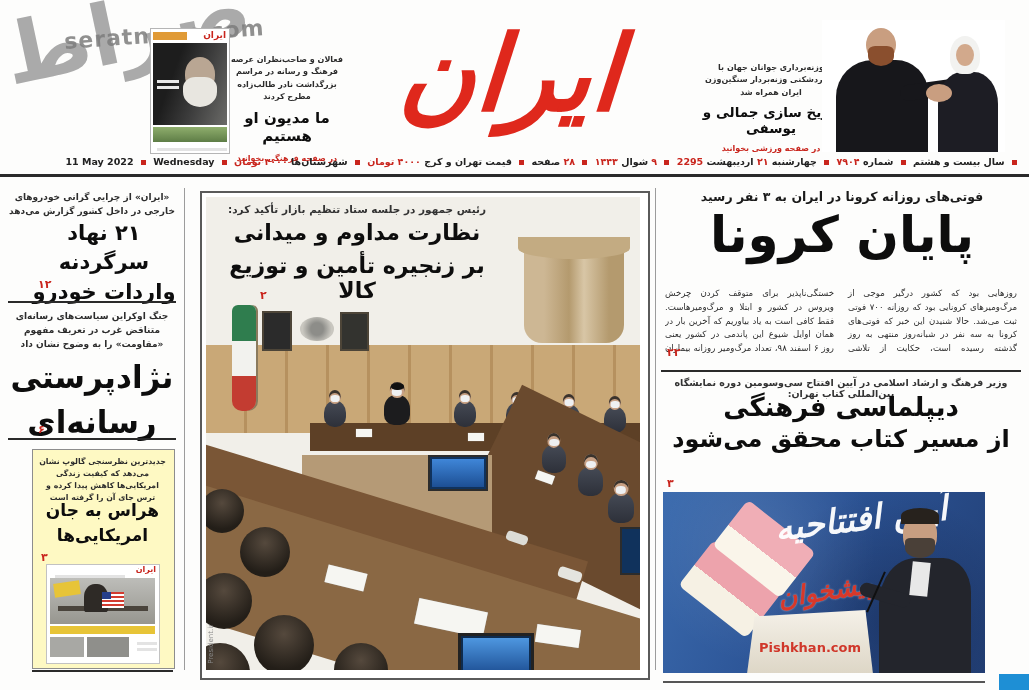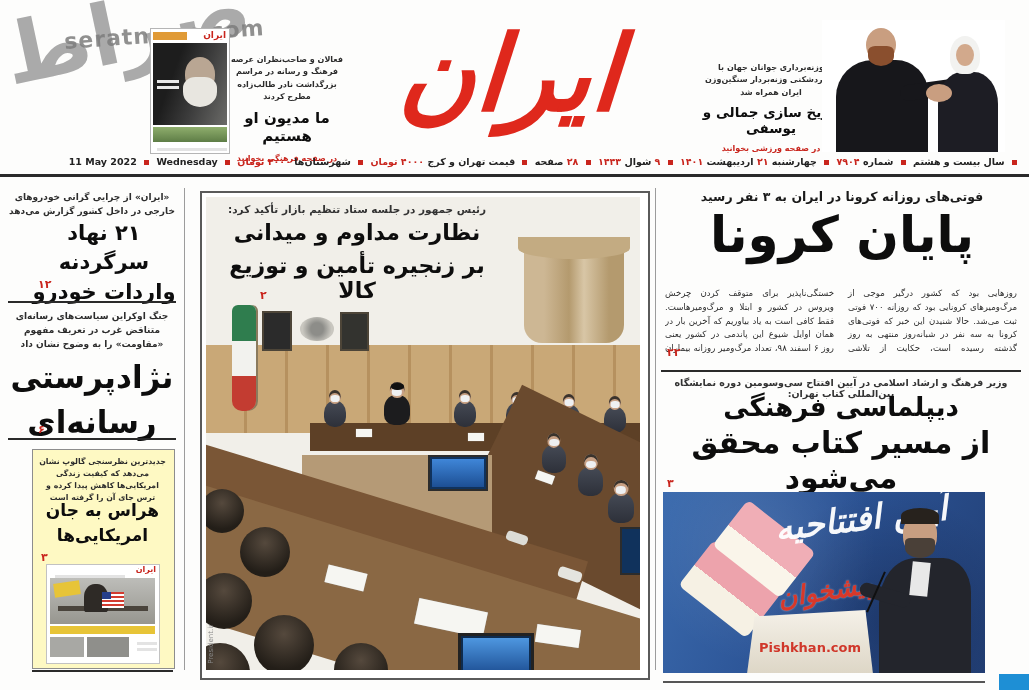--- a/index.html
+++ b/index.html
@@ -79,21 +79,21 @@
   <div class="abs rtl" style="left:8px;top:156px;width:1013px;font-size:9.5px;font-weight:600;color:#222;white-space:nowrap;">
     <span class="sq"></span>
     <span>سال بیست و هشتم</span>
     <span class="sq"></span>
     <span>شماره</span>
     <span class="red">۷۹۰۴</span>
     <span class="sq"></span>
     <span>چهارشنبه</span>
     <span class="red">۲۱</span>
     <span>اردیبهشت</span>
-    <span class="red">۱۴۰۱</span>
+    <span class="red">2295</span>
     <span class="sq"></span>
     <span class="red">۹</span>
     <span>شوال</span>
     <span class="red">۱۴۴۳</span>
     <span class="sq"></span>
     <span class="red">۲۸</span>
     <span>صفحه</span>
     <span class="sq"></span>
     <span>قیمت تهران و کرج</span>
     <span class="red">۴۰۰۰ تومان</span>
@@ -211,21 +211,21 @@
   <div class="abs" style="left:655px;top:188px;width:1px;height:482px;background:#9c9c9c;"></div>
 
   <div class="abs rtl c b" style="left:663px;top:189px;width:358px;font-size:12.5px;">فوتی‌های روزانه کرونا در ایران به ۳ نفر رسید</div>
   <div class="abs rtl c hl" style="left:663px;top:206px;width:358px;font-size:50px;letter-spacing:-1px;">پایان کرونا</div>
   <div class="abs rtl" style="left:665px;top:287px;width:352px;height:76px;font-size:8.6px;line-height:1.6;text-align:justify;color:#2c2c2c;column-count:2;column-gap:14px;overflow:hidden;">روزهایی بود که کشور درگیر موجی از مرگ‌ومیرهای کرونایی بود که روزانه ۷۰۰ فوتی ثبت می‌شد. حالا شنیدن این خبر که فوتی‌های کرونا به سه نفر در شبانه‌روز منتهی به روز گذشته رسیده است، حکایت از تلاشی خستگی‌ناپذیر برای متوقف کردن چرخش ویروس در کشور و ابتلا و مرگ‌ومیرهاست. فقط کافی است به یاد بیاوریم که آخرین بار در همان اوایل شیوع این پاندمی در کشور یعنی روز ۶ اسفند ۹۸، تعداد مرگ‌ومیر روزانه بیماران کووید۱۹ در کشور، ۳ نفر بود. هرچند حتی فوت یک نفر در اثر کرونا هم زیاد است اما حالا با توجه به برداشته شدن اکثر محدودیت‌ها از جمله سفرها و بازگشایی مدارس و دانشگاه‌ها با رسیدن به آماری که روز گذشته وزارت بهداشت از آخرین وضعیت کرونا داد...</div>
   <div class="abs pagenum" style="left:667px;top:346px;">۲۲</div>
   <div class="abs rule" style="left:661px;top:370px;width:360px;height:1.5px;"></div>
 
   <div class="abs rtl c" style="left:661px;top:377px;width:360px;font-size:9.5px;font-weight:600;color:#333;">وزیر فرهنگ و ارشاد اسلامی در آیین افتتاح سی‌وسومین دوره نمایشگاه بین‌المللی کتاب تهران:</div>
   <div class="abs rtl c hl" style="left:661px;top:392px;width:360px;font-size:26px;">دیپلماسی فرهنگی</div>
-  <div class="abs rtl c hl" style="left:661px;top:425px;width:360px;font-size:30px;">از مسیر کتاب محقق می‌شود</div>
+  <div class="abs rtl c hl" style="left:661px;top:425px;width:360px;font-size:24px;">از مسیر کتاب محقق می‌شود</div>
   <div class="abs pagenum" style="left:667px;top:477px;">۳</div>
 
   <div class="abs" style="left:663px;top:492px;width:322px;height:181px;overflow:hidden;background:linear-gradient(115deg,#3b6bae 0%,#2c5496 45%,#223f75 100%);">
     <div class="abs" style="left:0;top:0;width:100%;height:100%;background:radial-gradient(circle at 30% 30%,rgba(255,255,255,.10),transparent 45%),radial-gradient(circle at 70% 70%,rgba(0,0,20,.25),transparent 50%);"></div>
 
     <div class="abs" style="left:24px;top:22px;width:120px;height:120px;">
       <div class="abs" style="left:0;top:46px;width:86px;height:58px;transform:rotate(38deg);background:linear-gradient(#eda3ac 55%,#f6f1e4 55%);border-radius:6px;"></div>
       <div class="abs" style="left:34px;top:6px;width:86px;height:58px;transform:rotate(38deg);background:linear-gradient(#f0aeb6 55%,#faf5ea 55%);border-radius:6px;"></div>
     </div>
 

